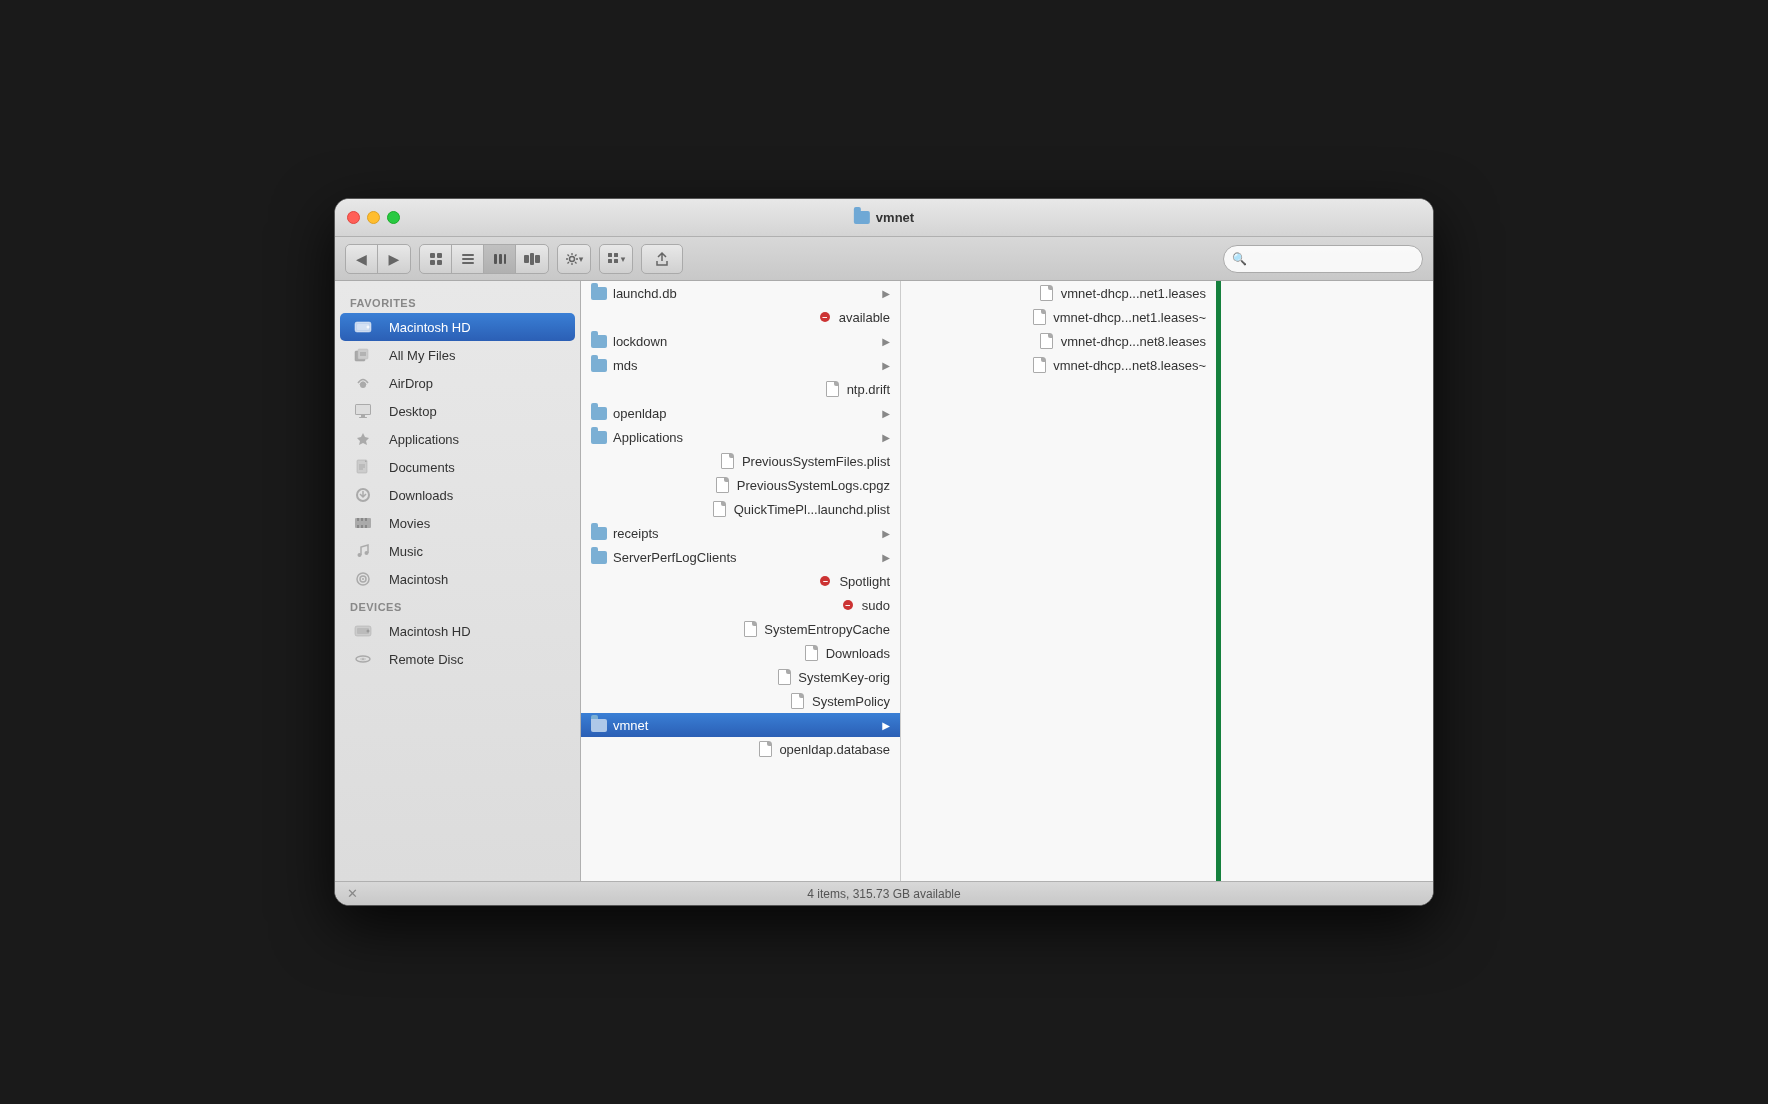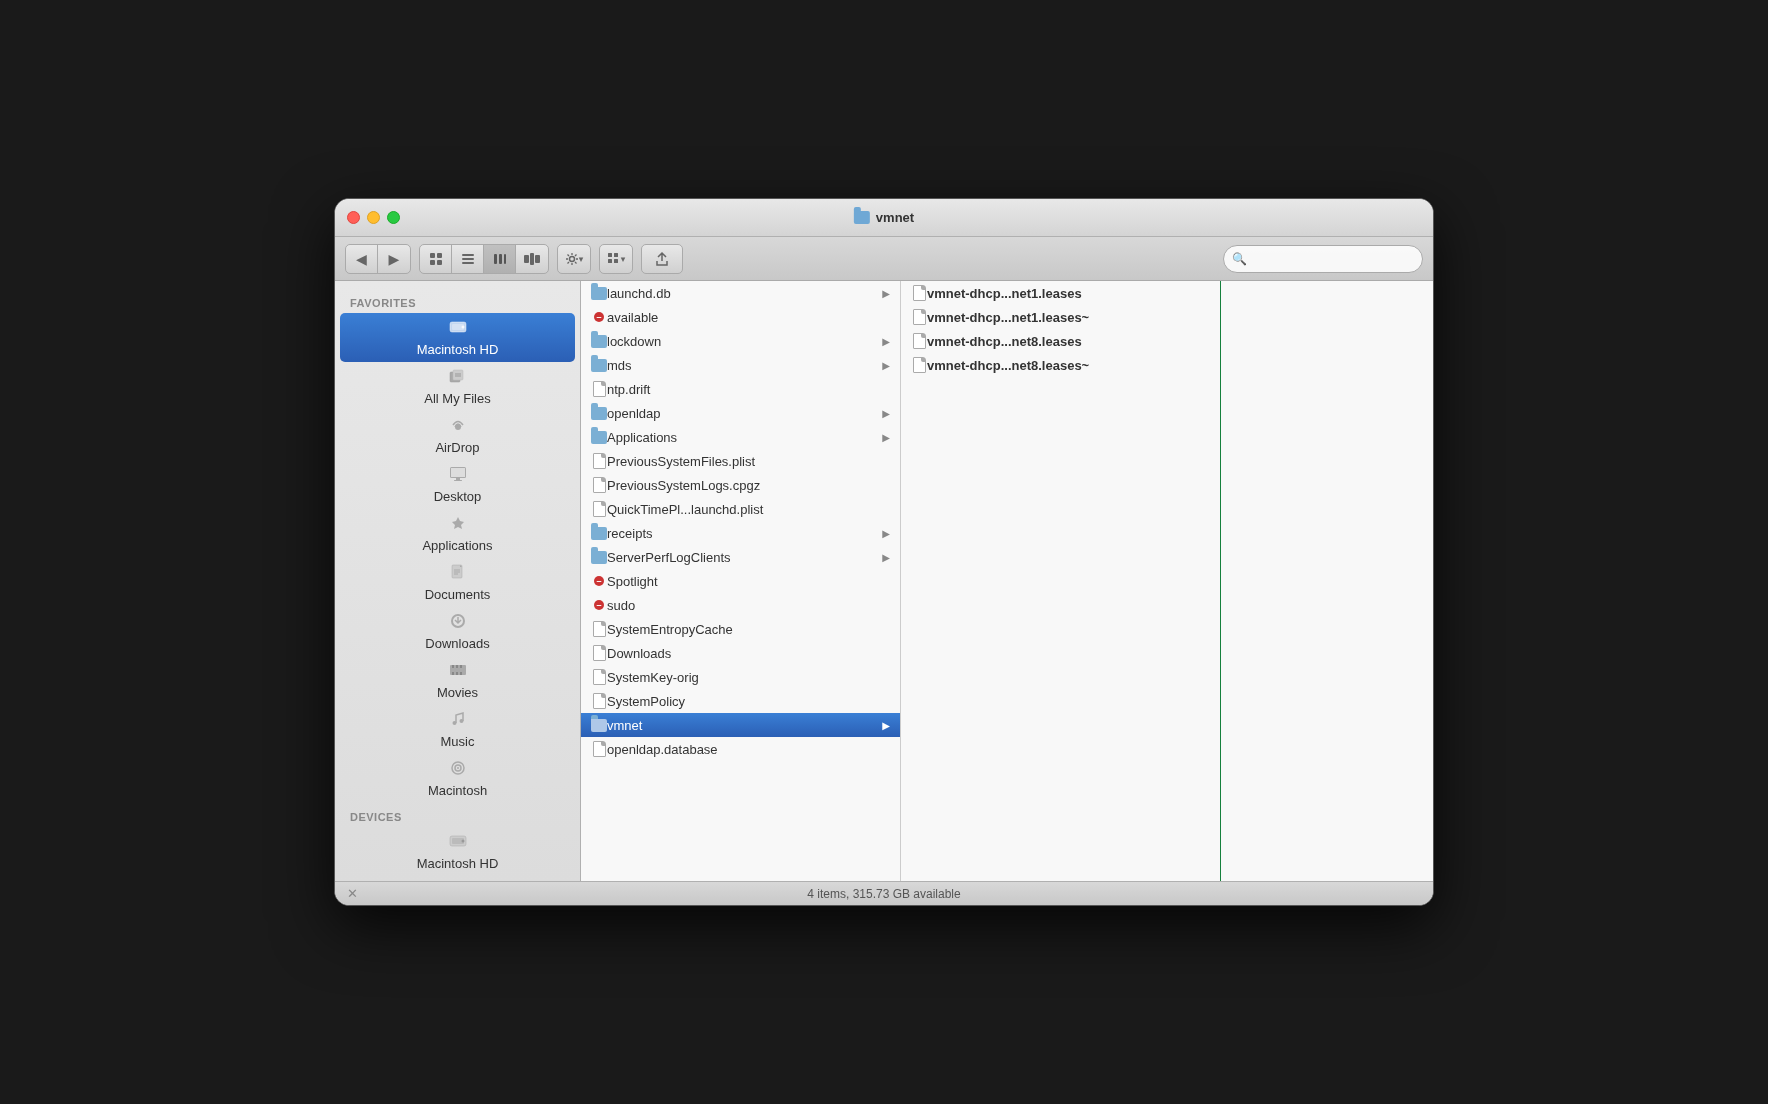--- a/index.html
+++ b/index.html
@@ -156,26 +156,25 @@
       color: #888;
       padding: 8px 14px 4px;
       letter-spacing: 0.5px;
       text-transform: uppercase;
     }
     .sidebar-item {
       display: flex;
       align-items: center;
       padding: 5px 14px;
       cursor: pointer;
-      gap: 6px;
+      gap: 17px;
       font-size: 13px;
       color: #333;
       border-radius: 5px;
       margin: 0 4px;
-      flex-direction: column;
     }
     .sidebar-item.active {
       background: linear-gradient(to bottom, #3a7fd5, #2b5fb5);
       color: white;
     }
     .sidebar-item .item-icon {
       width: 18px;
       height: 18px;
       display: flex;
       align-items: center;
@@ -188,39 +187,40 @@
       overflow: hidden;
     }
     .file-column {
       width: 320px;
       border-right: 1px solid #ccc;
       overflow-y: auto;
       background: #f8f8f8;
     }
     .file-column-2 {
       width: 320px;
-      border-right: 1px solid #15803d;
+      border-right: 5px solid #15803d;
       overflow-y: auto;
       background: #f8f8f8;
-      font-weight: bold;
     }
     .file-column-3 {
       flex: 1;
       overflow-y: auto;
       background: #f8f8f8;
     }
     .file-row {
       display: flex;
       align-items: center;
       padding: 2px 10px;
       cursor: pointer;
+      gap: 6px;
       font-size: 13px;
       color: #333;
       min-height: 24px;
       position: relative;
+      justify-content: flex-end;
     }
     .file-row.selected {
       background: linear-gradient(to bottom, #3a7fd5, #2b5fb5);
       color: white;
     }
     .file-icon {
       width: 16px;
       height: 16px;
       display: flex;
       align-items: center;

